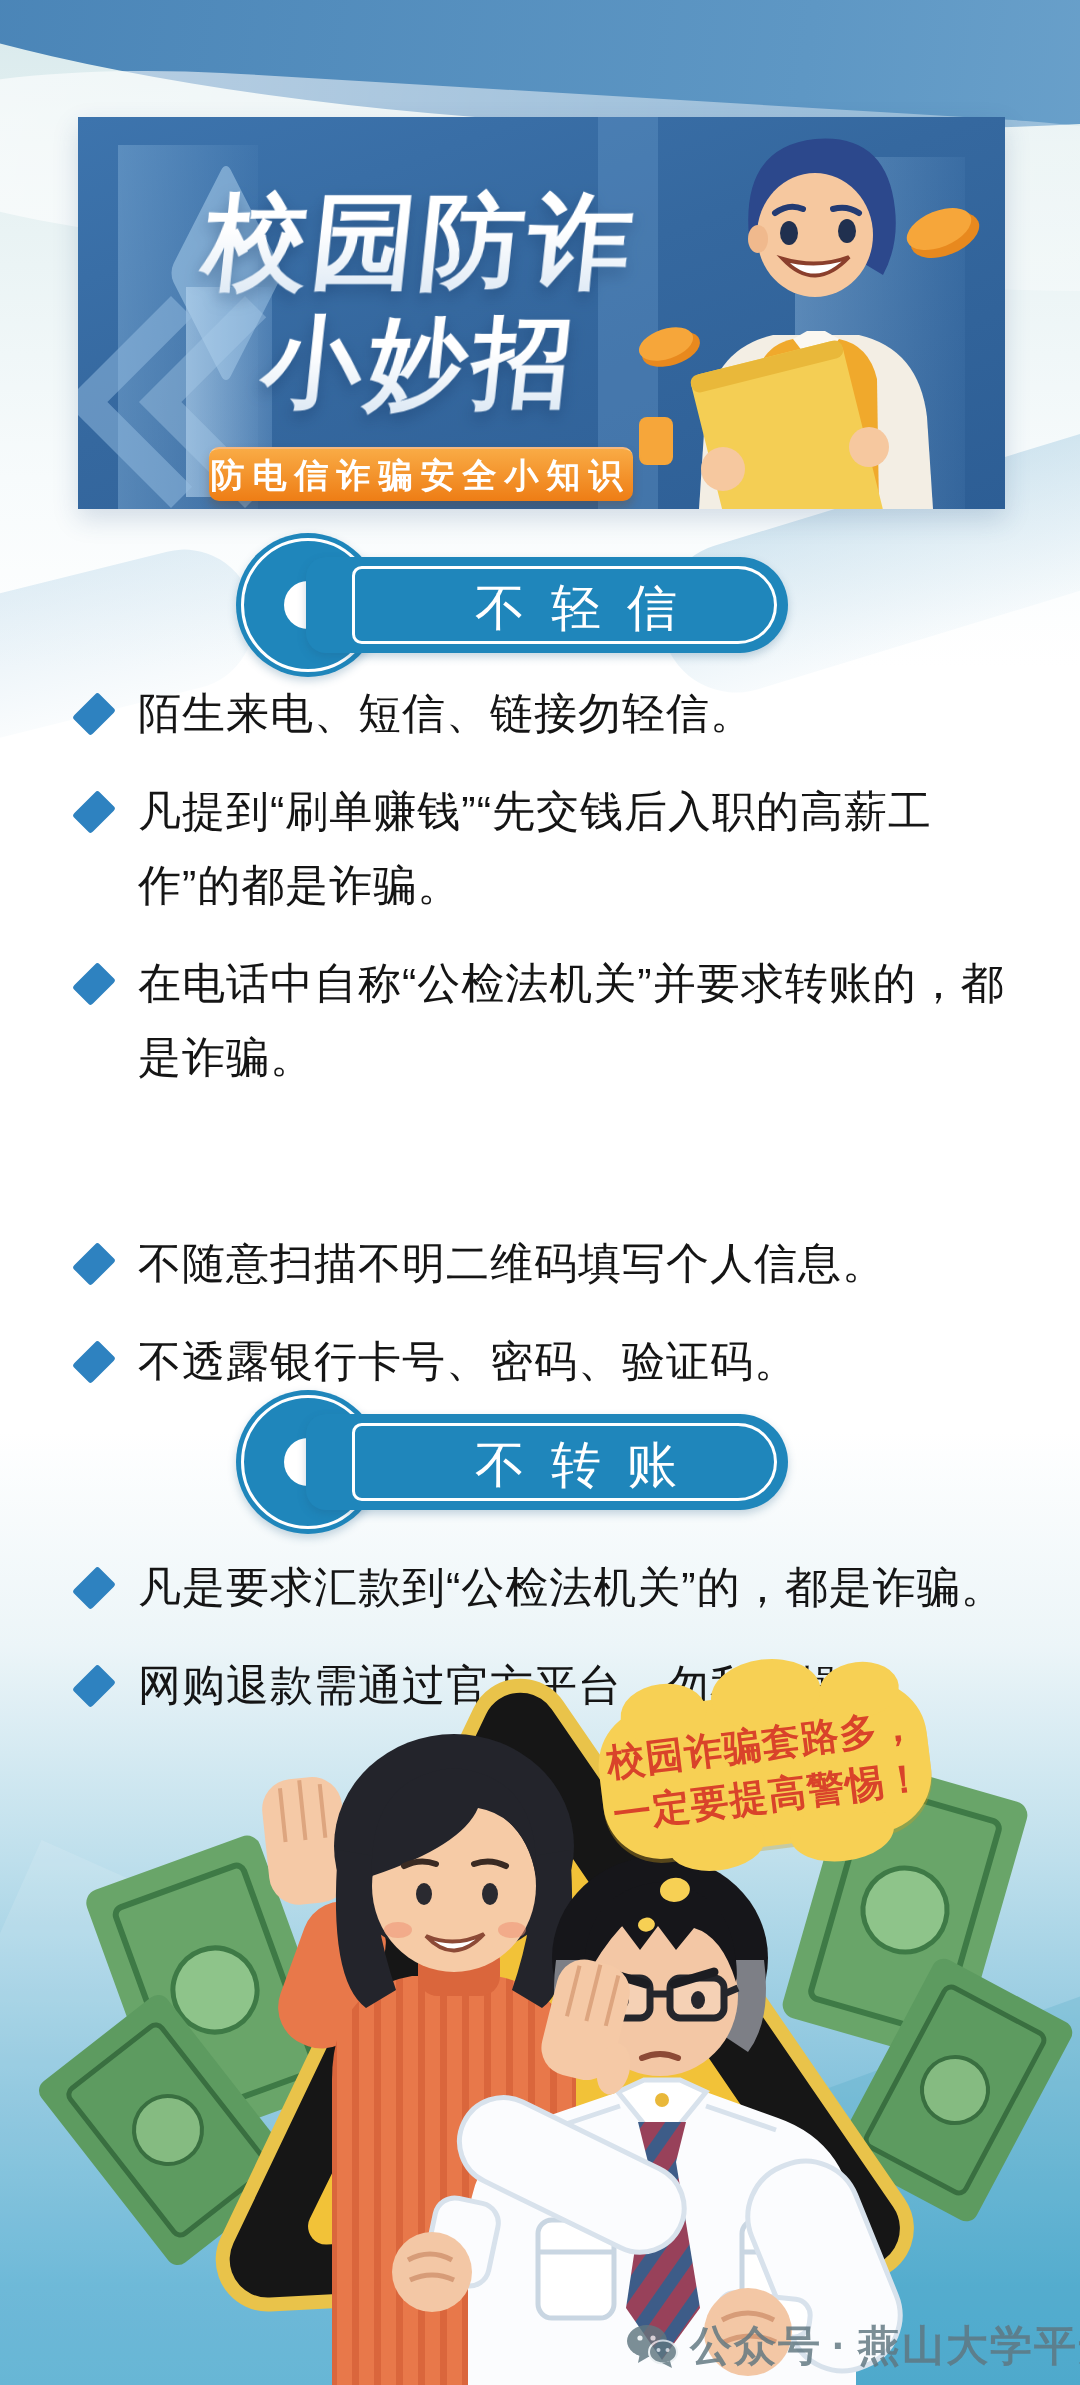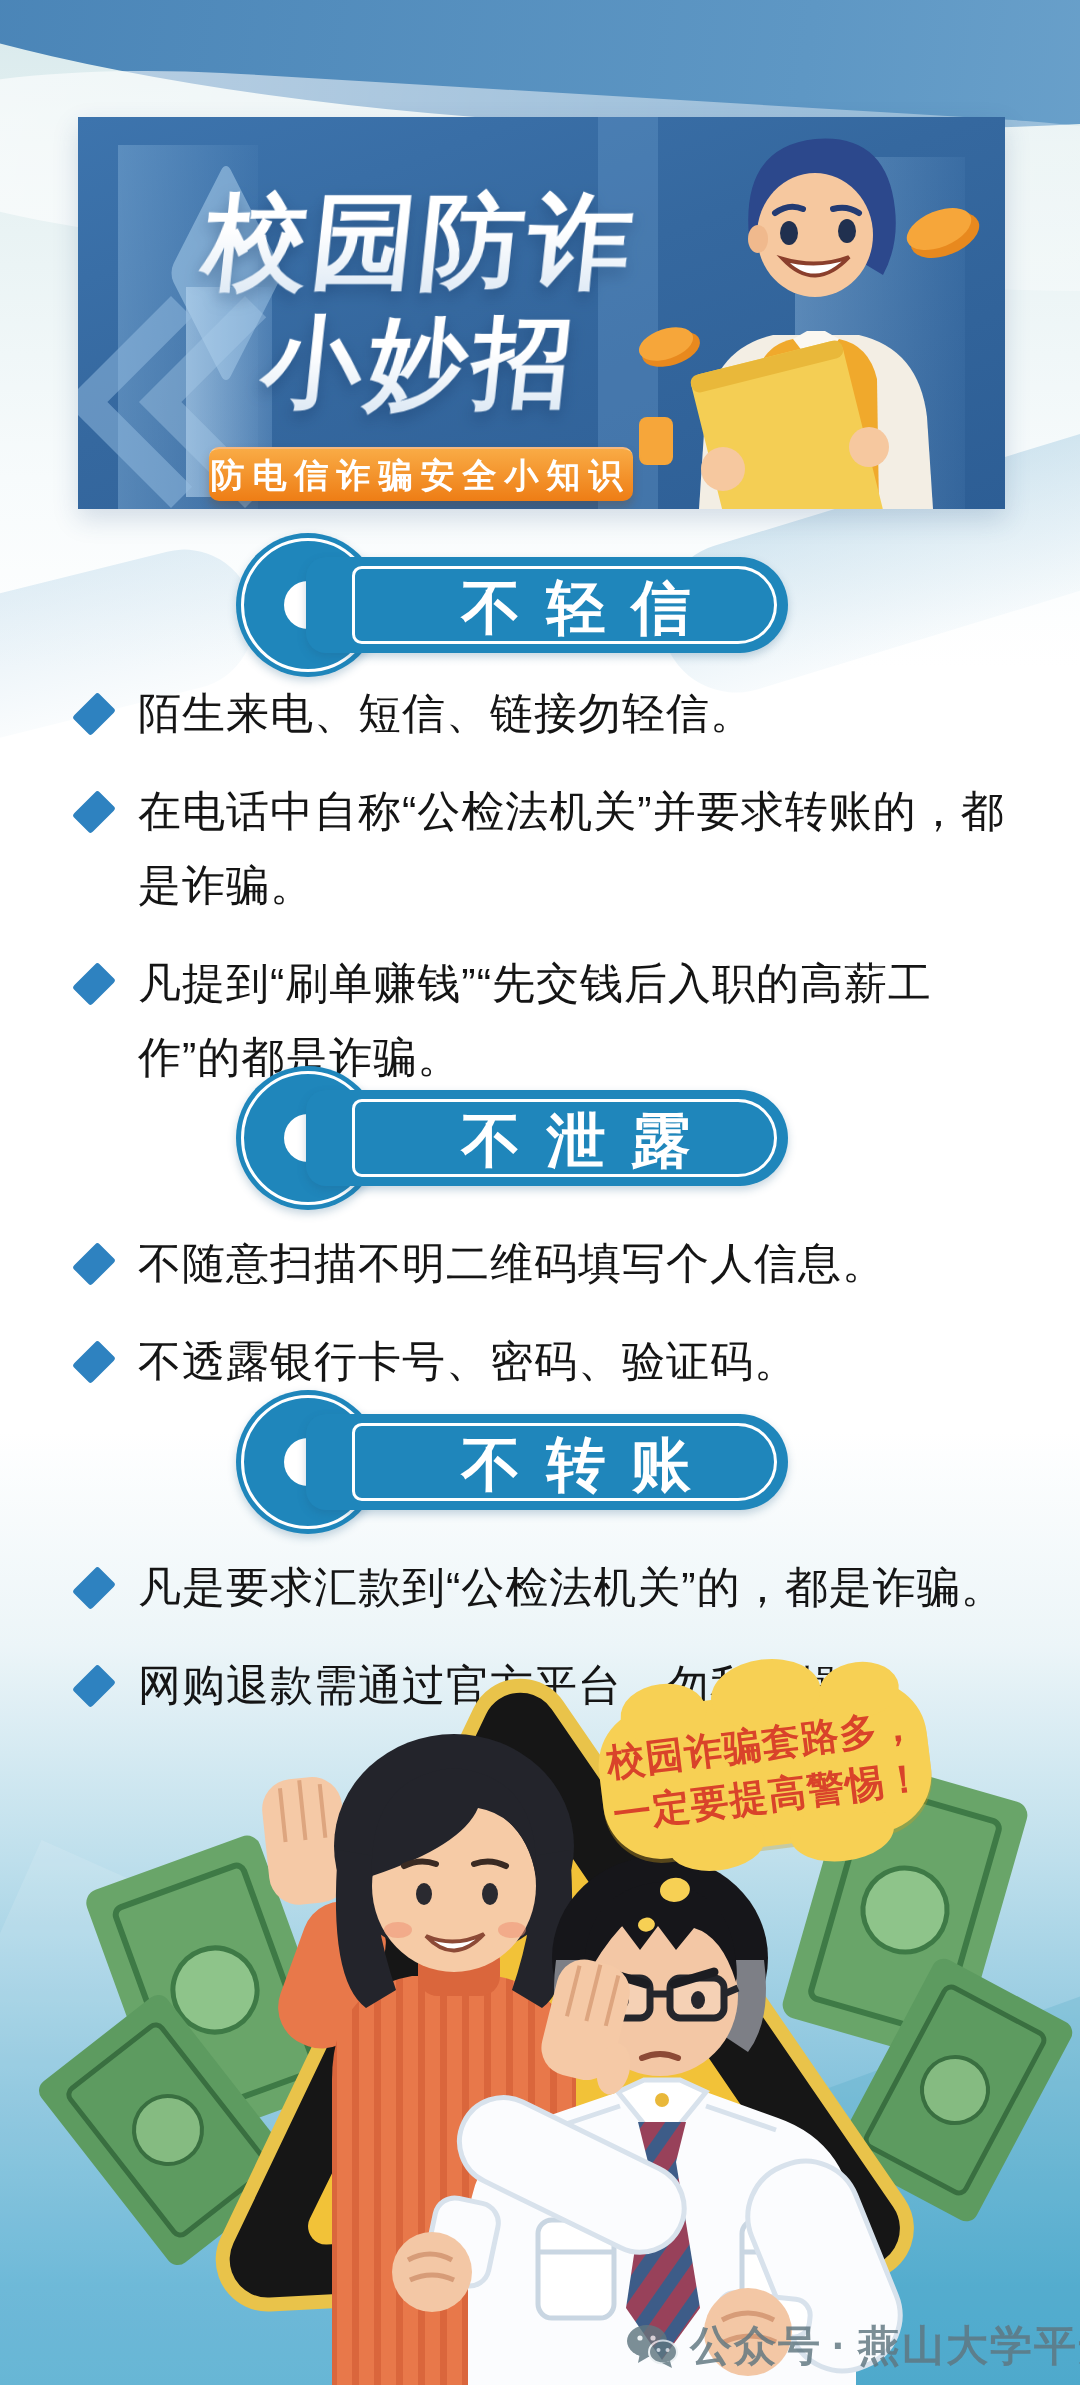--- a/index.html
+++ b/index.html
@@ -52,21 +52,21 @@
   .keypill{position:absolute;left:236px;width:552px;height:144px;z-index:2;}
   .kp-bar{position:absolute;left:70px;top:24px;right:0;height:96px;background:#1f86bb;
     border-radius:20px 48px 48px 20px;box-shadow:0 4px 8px rgba(30,90,130,.25);}
   .kp-bar::after{content:"";position:absolute;left:46px;right:11px;top:9px;bottom:9px;
     border:3px solid #ffffff;border-radius:10px 40px 40px 10px;}
   .kp-head{position:absolute;left:0;top:0;width:144px;height:144px;border-radius:50%;background:#1f86bb;
     box-shadow:0 4px 8px rgba(30,90,130,.25);}
   .kp-head::before{content:"";position:absolute;inset:5px;border:3px solid #ffffff;border-radius:50%;}
   .kp-head::after{content:"";position:absolute;left:50%;top:50%;width:48px;height:48px;margin:-24px 0 0 -24px;border-radius:50%;background:#ffffff;}
   .kp-label{position:absolute;left:150px;right:22px;top:24px;height:96px;display:flex;align-items:center;justify-content:center;}
-  .kp-label span{color:#ffffff;font-size:59px;font-weight:700;letter-spacing:26px;margin-right:-26px;margin-top:7px;}
+  .kp-label span{color:#ffffff;font-size:50px;font-weight:400;letter-spacing:26px;margin-right:-26px;margin-top:7px;}
   
   .tips{position:absolute;left:74px;width:946px;z-index:2;}
   .tip-row{display:flex;align-items:flex-start;margin-bottom:24px;}
   .diamond{flex:none;width:32px;height:32px;background:#2e82c0;border-radius:3px;
     transform:rotate(45deg) scale(.82,1.12);margin:22px 28px 0 4px;}
   .tip-text{width:880px;font-size:43px;line-height:74px;color:#151515;font-weight:400;letter-spacing:1px;word-break:break-all;}
   
   .scene{position:absolute;left:0;top:1660px;width:1080px;height:725px;z-index:2;}
   
   .bubble{position:absolute;left:600px;top:1694px;width:330px;height:152px;z-index:3;
@@ -155,35 +155,28 @@
         <span>不轻信</span>
       </div>
   </section>
   <div class="tips" style="top:676px">
     <div class="tip-row">
       <div class="diamond"></div>
       <div class="tip-text">陌生来电、短信、链接勿轻信。</div>
     </div>
     <div class="tip-row">
       <div class="diamond"></div>
+      <div class="tip-text">凡提到“刷单赚钱”“先交钱后入职的高薪工作”的都是诈骗。</div>
+    </div>
+    <div class="tip-row">
+      <div class="diamond"></div>
       <div class="tip-text">在电话中自称“公检法机关”并要求转账的，都是诈骗。</div>
     </div>
-    <div class="tip-row">
-      <div class="diamond"></div>
-      <div class="tip-text">凡提到“刷单赚钱”“先交钱后入职的高薪工作”的都是诈骗。</div>
-    </div>
-  </div>
-
-  <section class="keypill" style="top:1066px">
-    <div class="kp-head"></div>
-    <div class="kp-bar"></div>
-    <div class="kp-label">
-        <span>不泄露</span>
-      </div>
-  </section>
+  </div>
+
   <div class="tips" style="top:1226px">
     <div class="tip-row">
       <div class="diamond"></div>
       <div class="tip-text">不随意扫描不明二维码填写个人信息。</div>
     </div>
     <div class="tip-row">
       <div class="diamond"></div>
       <div class="tip-text">不透露银行卡号、密码、验证码。</div>
     </div>
   </div>

